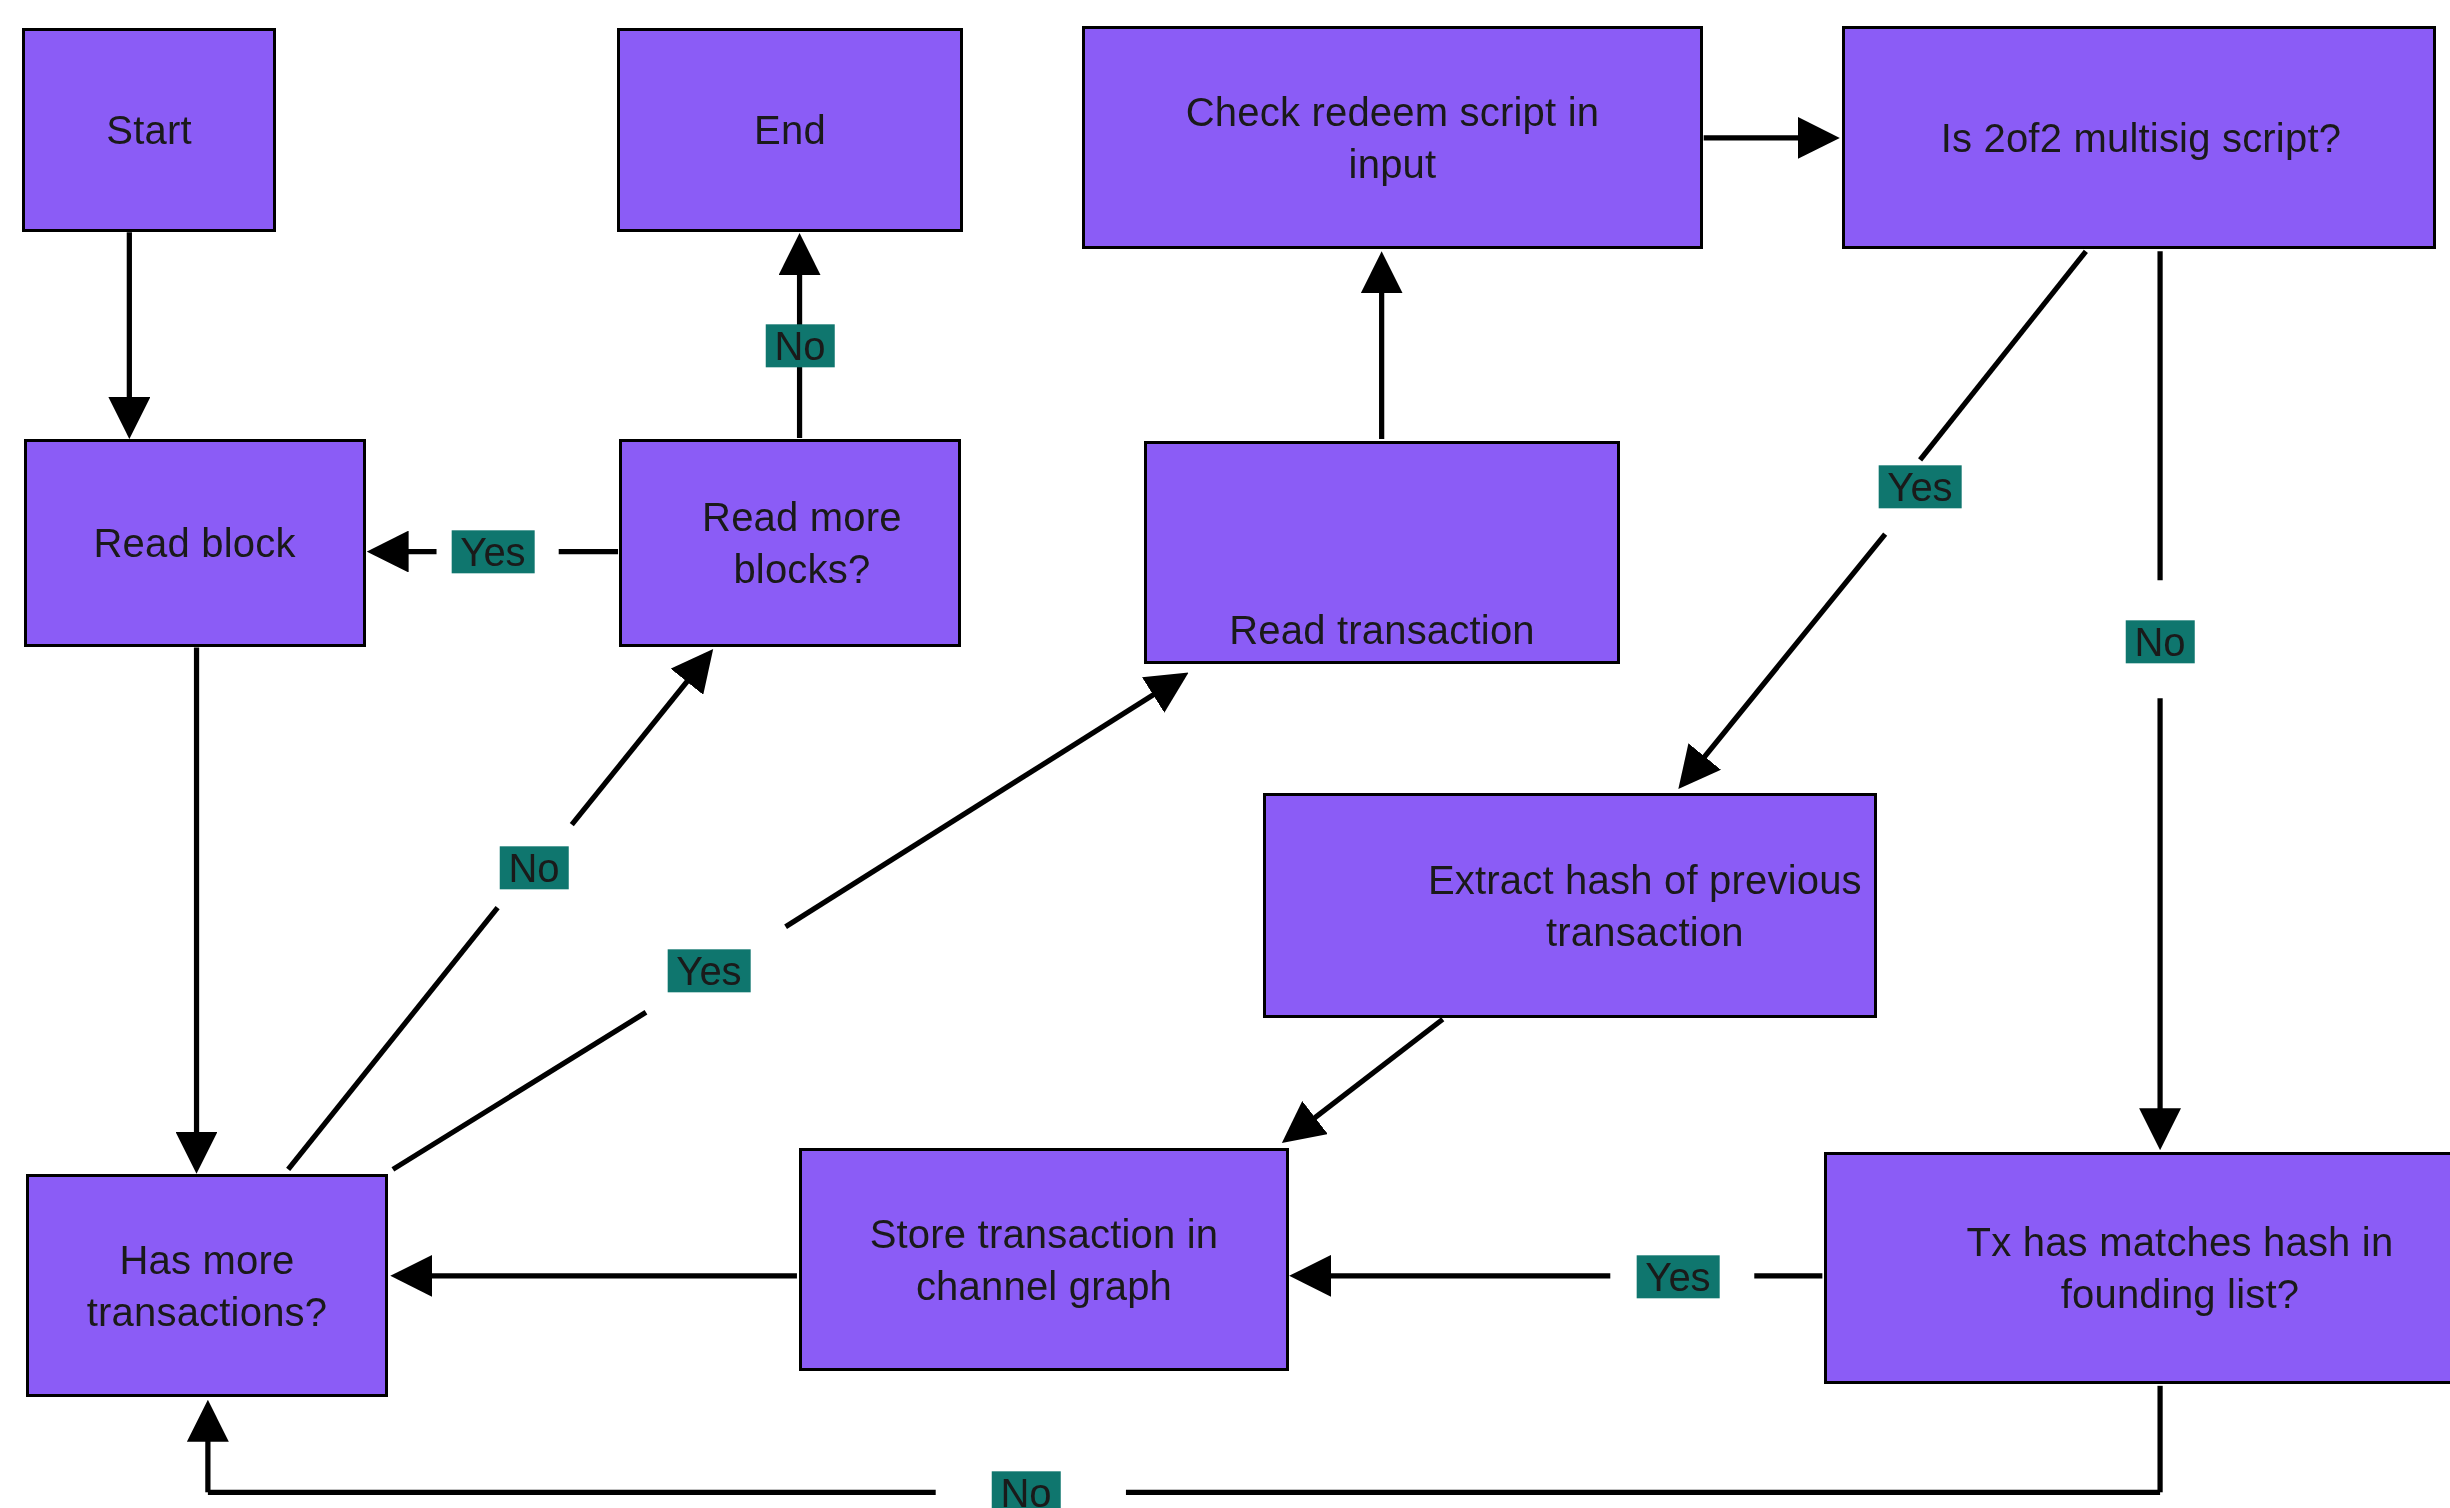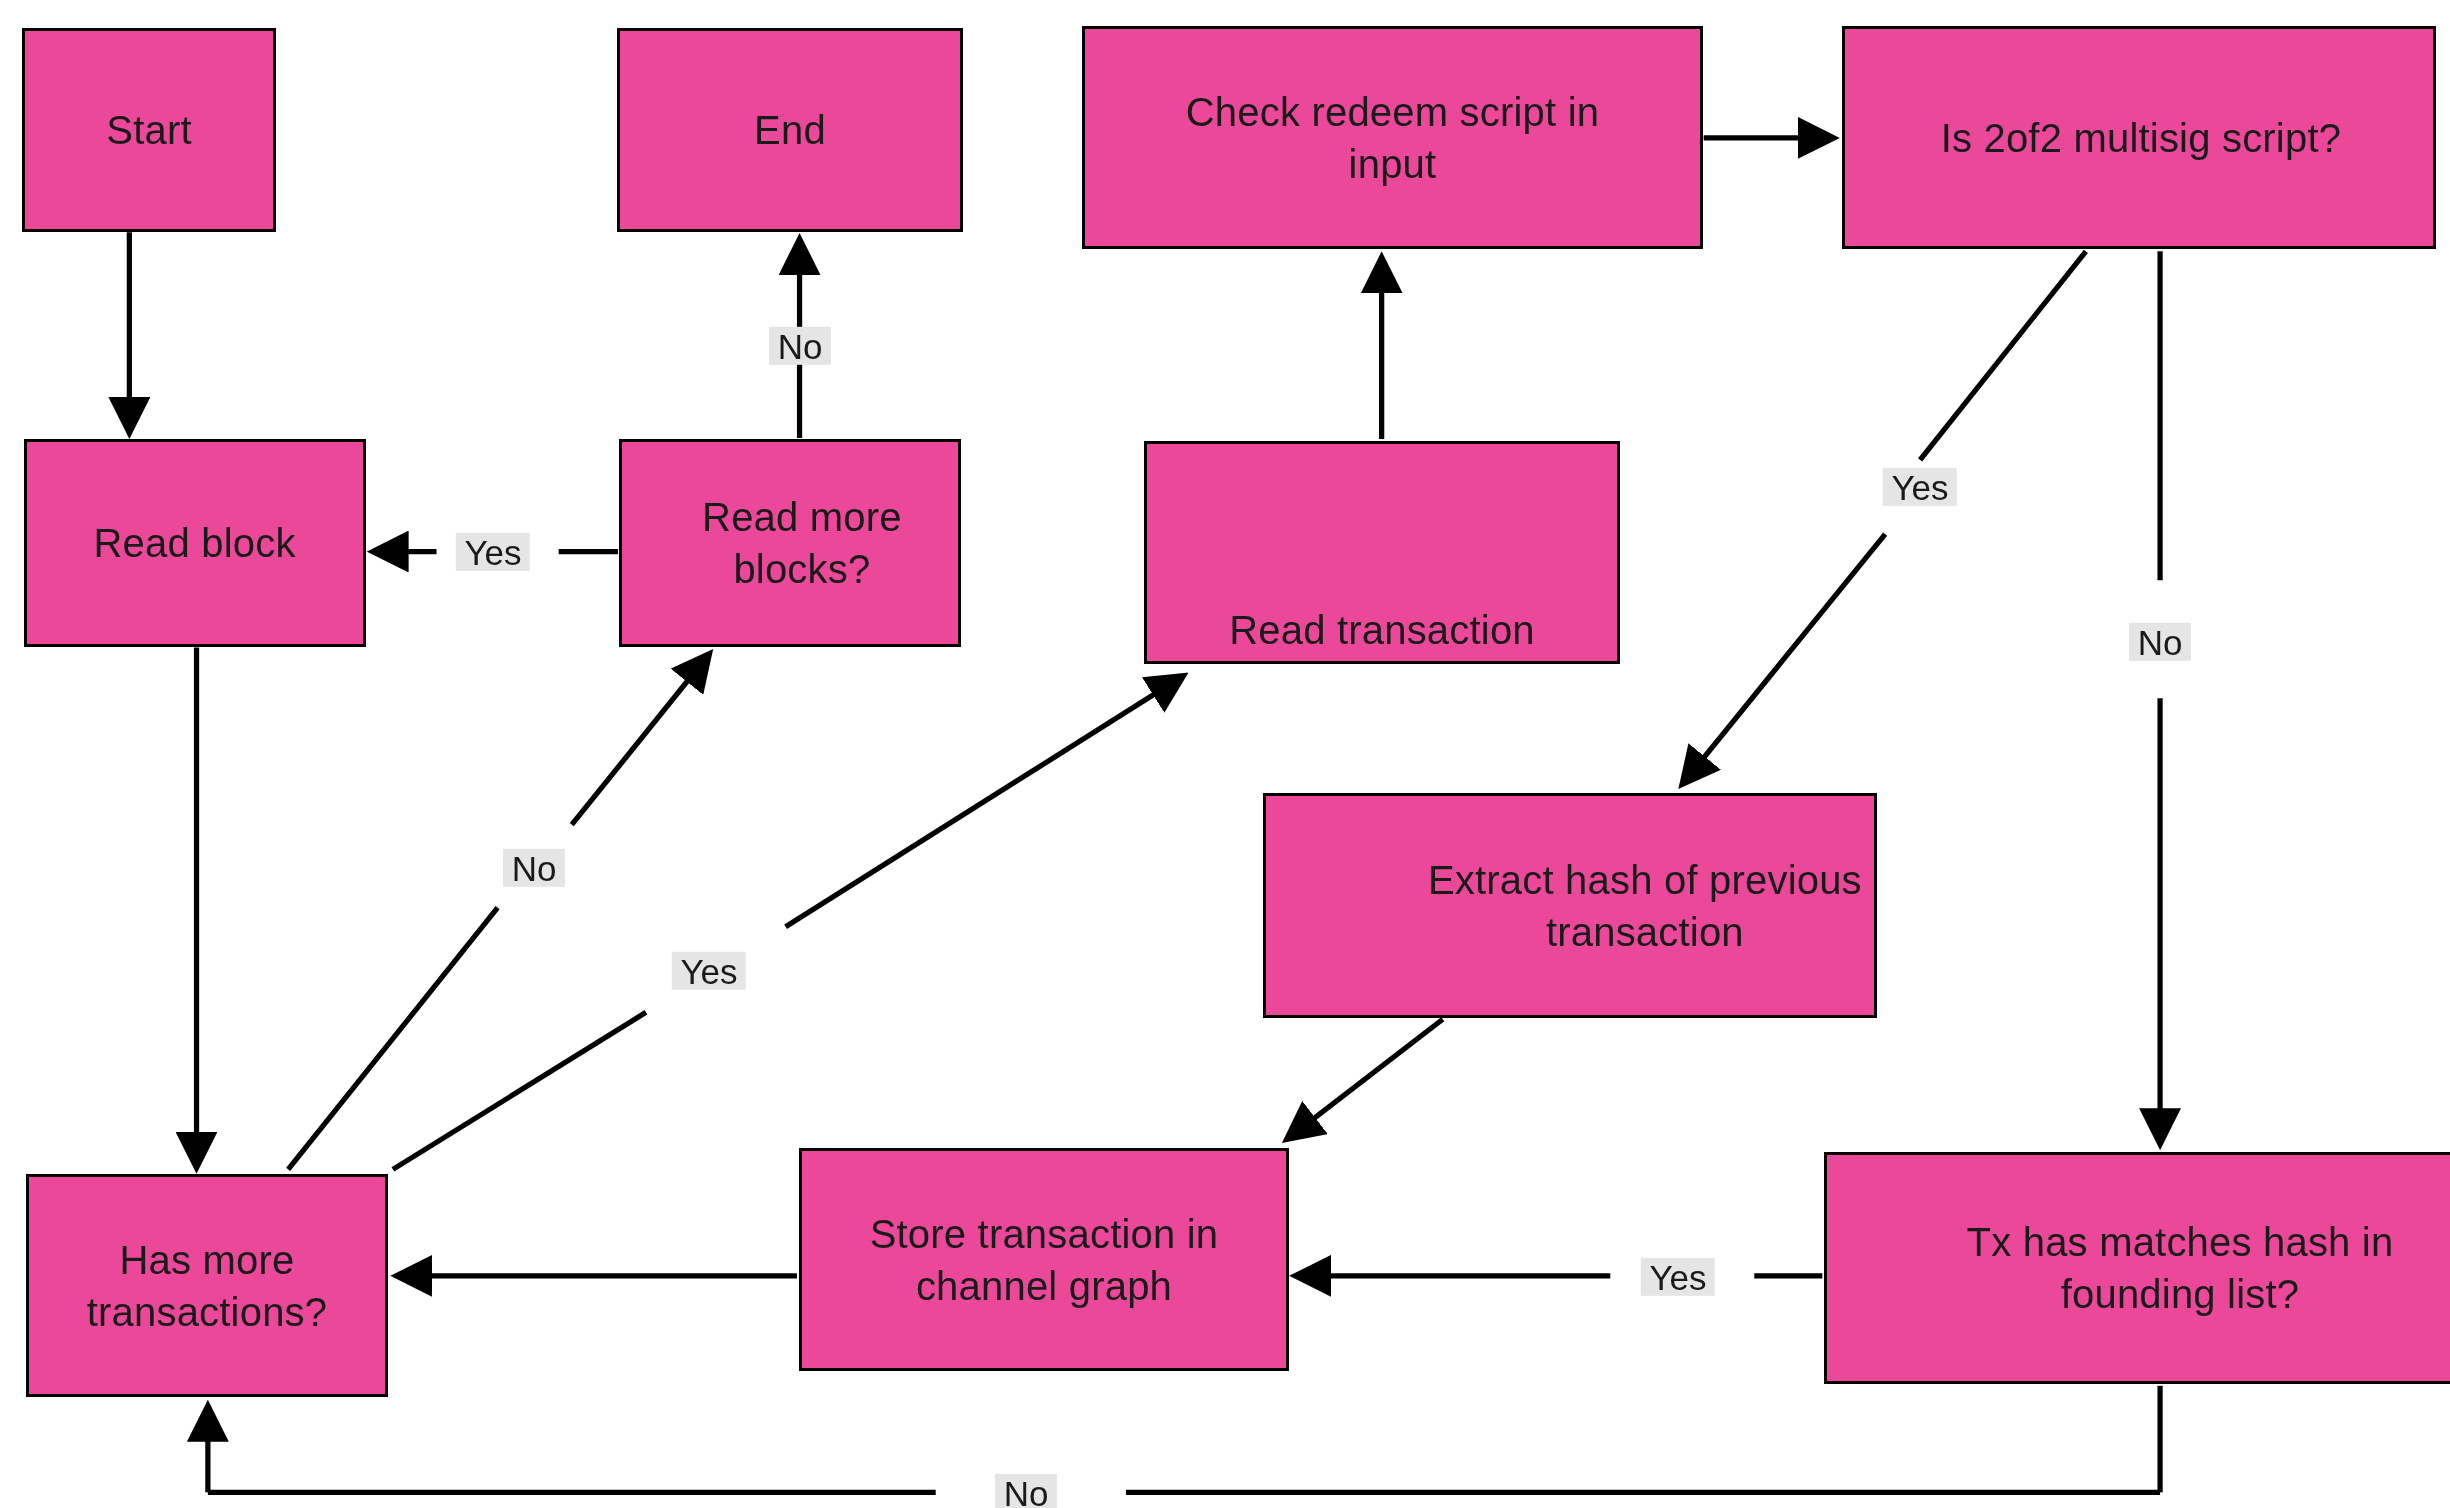--- a/index.html
+++ b/index.html
@@ -21,40 +21,40 @@
     position: absolute;
     left: 0;
     top: 0;
     width: 2450px;
     height: 1508px;
   }
   .node {
     position: absolute;
     box-sizing: border-box;
     border: 3.5px solid #000000;
-    background: #ec4899;
+    background: #8b5cf6;
     display: flex;
     align-items: center;
     justify-content: center;
     text-align: center;
     padding: 5.2px 12.2px;
   }
   .node .node-label {
     font-size: 40px;
     line-height: 1.30;
     color: #1a1a1a;
     letter-spacing: 0.2px;
     white-space: pre-line;
   }
   .edge-label {
     position: absolute;
-    font-size: 35px;
+    font-size: 40px;
     line-height: 1;
     color: #1a1a1a;
-    background: #e5e5e5;
+    background: #0f766e;
     padding: 1.7px 8.7px;
     white-space: nowrap;
     transform: translate(-50%, -50%);
   }
 
   
   #node-start           { left: 22px;   top: 28px;   width: 254px; height: 204px; }
   #node-end             { left: 617px;  top: 28px;   width: 346px; height: 204px; }
   #node-check-redeem    { left: 1082px; top: 26px;   width: 621px; height: 223px; }
   #node-is-2of2         { left: 1842px; top: 26px;   width: 594px; height: 223px; padding-left: 16px; }

